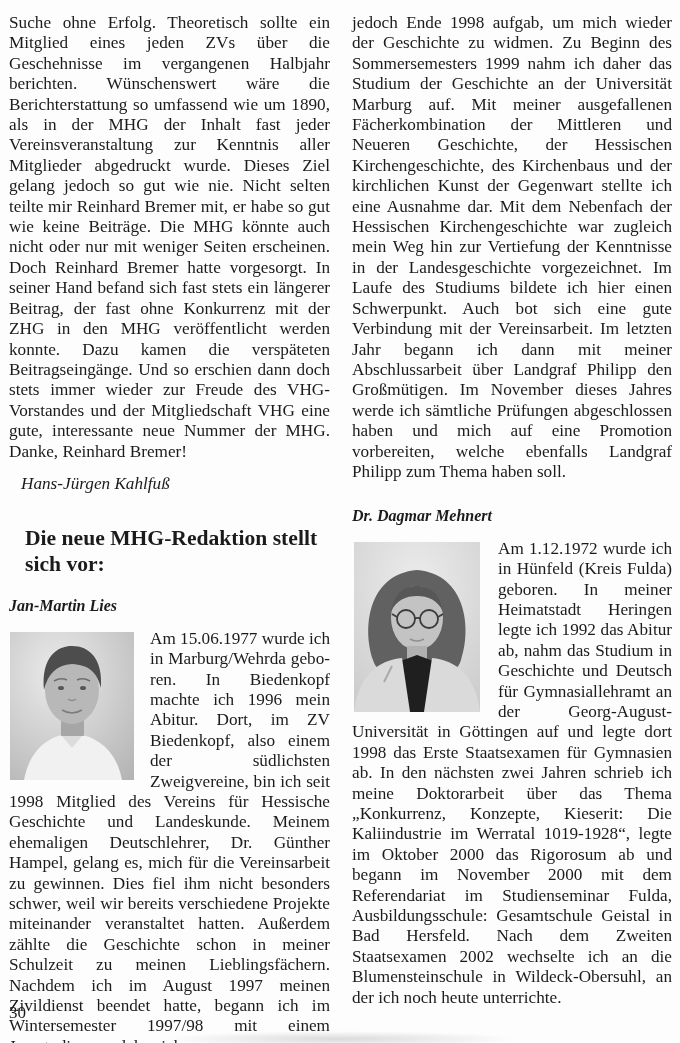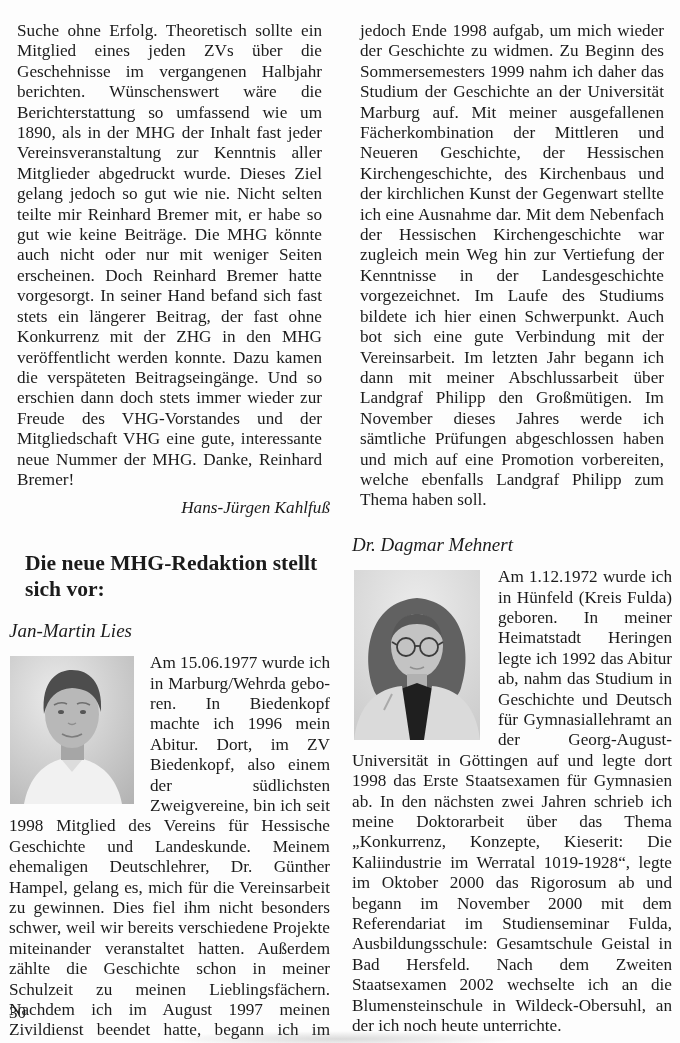--- a/index.html
+++ b/index.html
@@ -22,39 +22,39 @@
     gap: 22px;
   }
   .col {
     font-size: 17.2px;
     line-height: 20.4px;
     text-align: justify;
   }
   .col-left  { width: 321px; }
   .col-right { width: 320px; }
 
-  .body-par { margin: 8px; }
+  .body-par { margin: 0; }
 
   .signature {
-    text-align: right;
+    text-align: left;
     font-style: italic;
-    margin: 0;
+    margin: 12px;
   }
 
   .section-heading {
     font-size: 21.6px;
     line-height: 26px;
     font-weight: bold;
     text-align: left;
     margin: 31px 0 19px 16px;
   }
 
   .profile-name {
-    font-size: 19px;
-    font-weight: normal;
+    font-size: 16px;
+    font-weight: bold;
     font-style: italic;
     text-align: left;
     margin: 0 0 12px 0;
   }
   .profile-name.second { margin-top: 24px; }
 
   .profile-body { text-align: justify; }
   .profile-body::after { content: ""; display: block; clear: both; }
 
   .photo {

